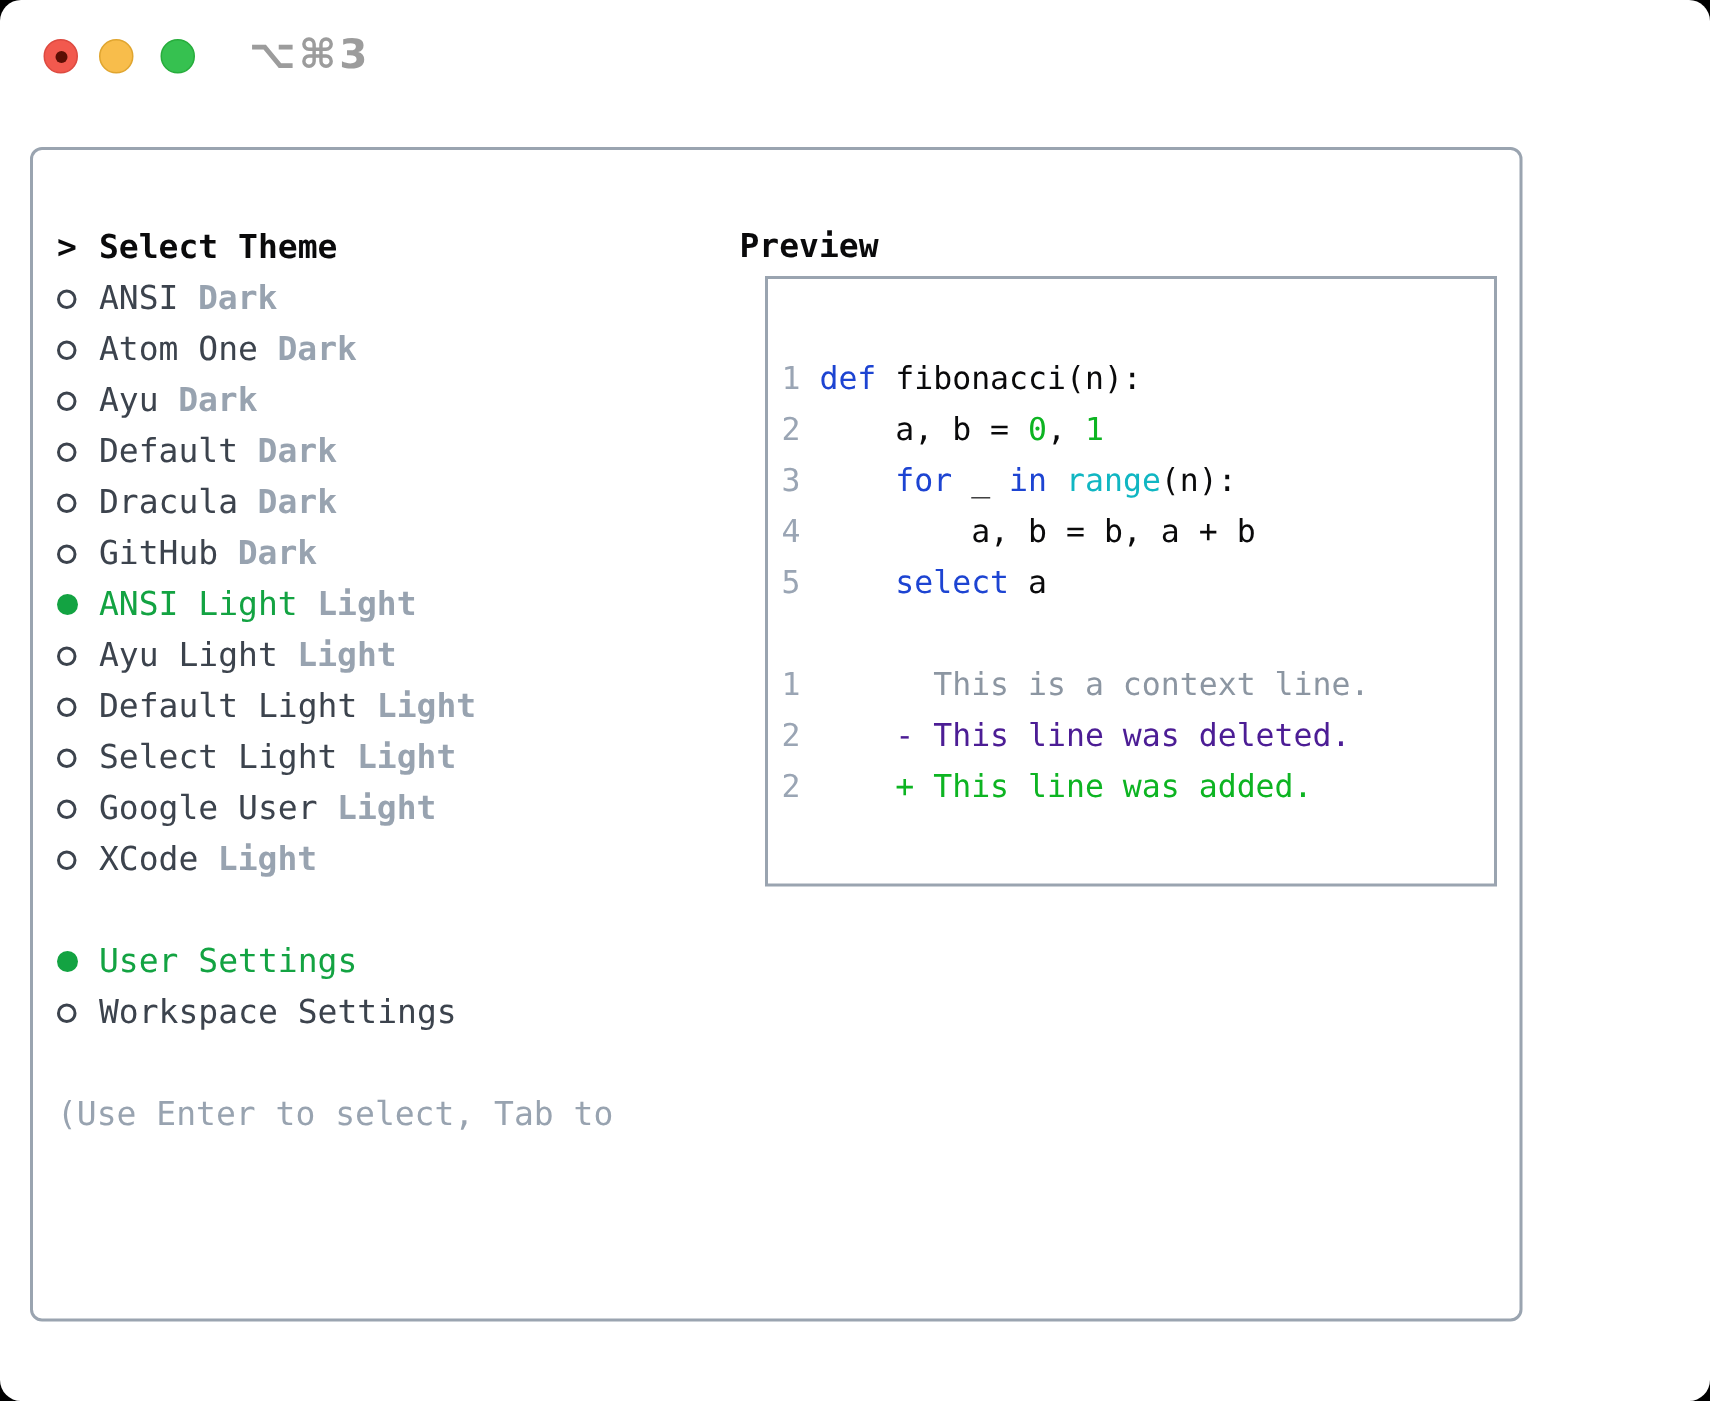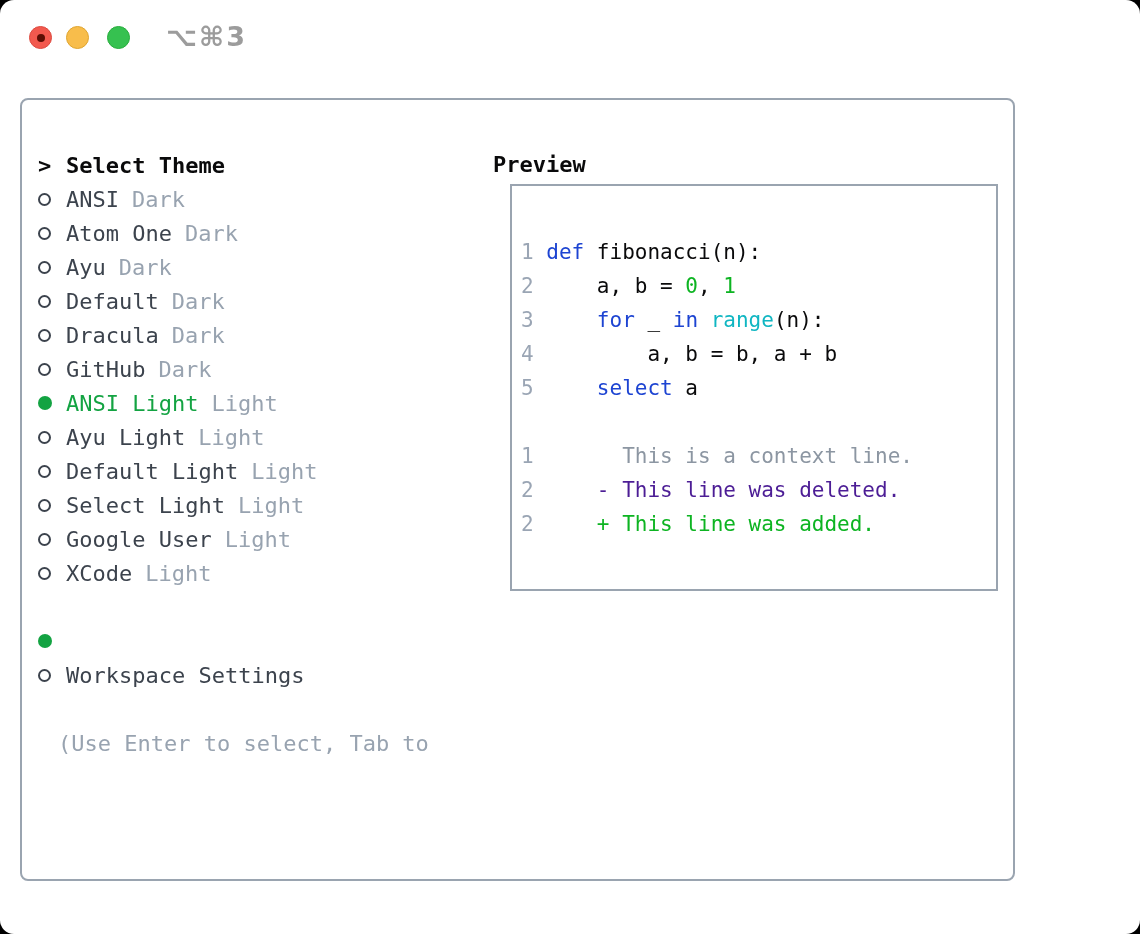--- a/index.html
+++ b/index.html
@@ -53,22 +53,22 @@
   .radio-ring {
     width: 13px; height: 13px; border-radius: 50%;
     border: 2px solid var(--dark);
   }
   .radio-dot {
     width: 14px; height: 14px; border-radius: 50%;
     background: var(--green);
   }
   .t-name { color: var(--dark); }
   .t-name.sel { color: var(--green); }
-  .t-tag { color: var(--muted); margin-left: 13px; }
-  .help-line { color: var(--muted); margin-left: 20px; }
+  .t-tag { color: var(--muted); margin-left: 13px; font-weight: bold; }
+  .help-line { color: var(--muted); }
 
   
   .preview-title {
     position: absolute; left: 471px; top: 48px;
     font-size: 22px; font-weight: bold; color: var(--black); line-height: 34px;
   }
   .preview-box {
     position: absolute; left: 488px; top: 84px;
     width: 488px; height: 407px;
     border: 2px solid var(--border-gray);
@@ -114,21 +114,21 @@
           <div class="row"><span class="marker-col"><span class="radio-ring"></span></span><span class="t-name">Default Light</span><span class="t-tag">Light</span></div>
           <div class="row"><span class="marker-col"><span class="radio-ring"></span></span><span class="t-name">Select Light</span><span class="t-tag">Light</span></div>
           <div class="row"><span class="marker-col"><span class="radio-ring"></span></span><span class="t-name">Google User</span><span class="t-tag">Light</span></div>
           <div class="row"><span class="marker-col"><span class="radio-ring"></span></span><span class="t-name">XCode</span><span class="t-tag">Light</span></div>
         </div>
 
       <div class="row spacer"></div>
 
 
       <div id="apply-list">
-          <div class="row"><span class="marker-col"><span class="radio-dot"></span></span></div>
+          <div class="row"><span class="marker-col"><span class="radio-dot"></span></span><span class="t-name sel">User Settings</span></div>
           <div class="row"><span class="marker-col"><span class="radio-ring"></span></span><span class="t-name">Workspace Settings</span></div>
         </div>
 
       <div class="row spacer"></div>
 
       <div class="row help-line">(Use Enter to select, Tab to</div>
     </div>
 
     <div class="preview-title">Preview</div>
 

